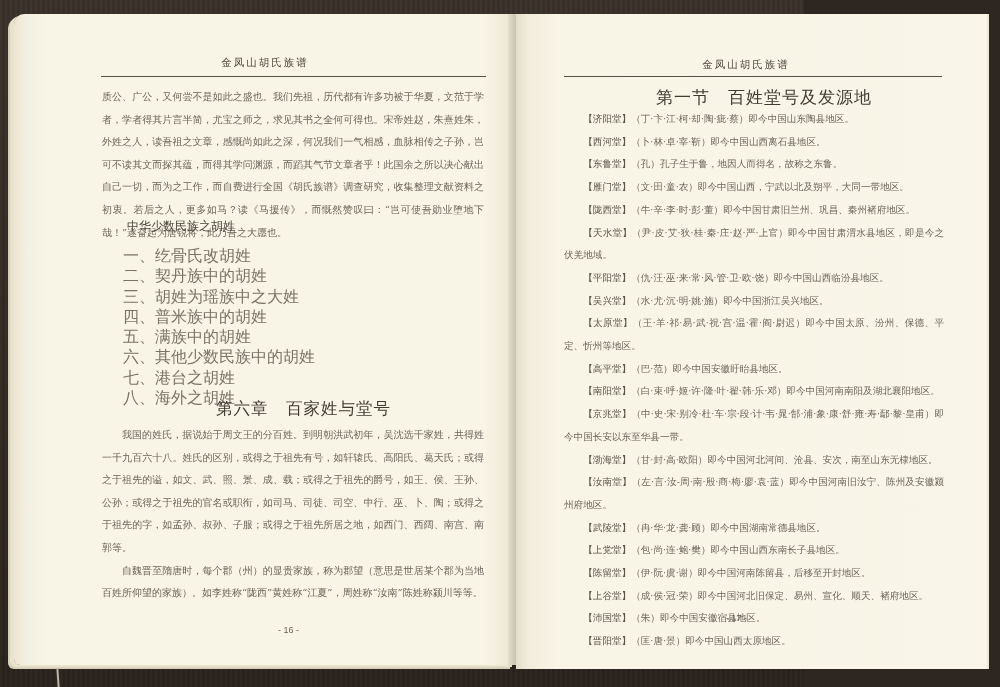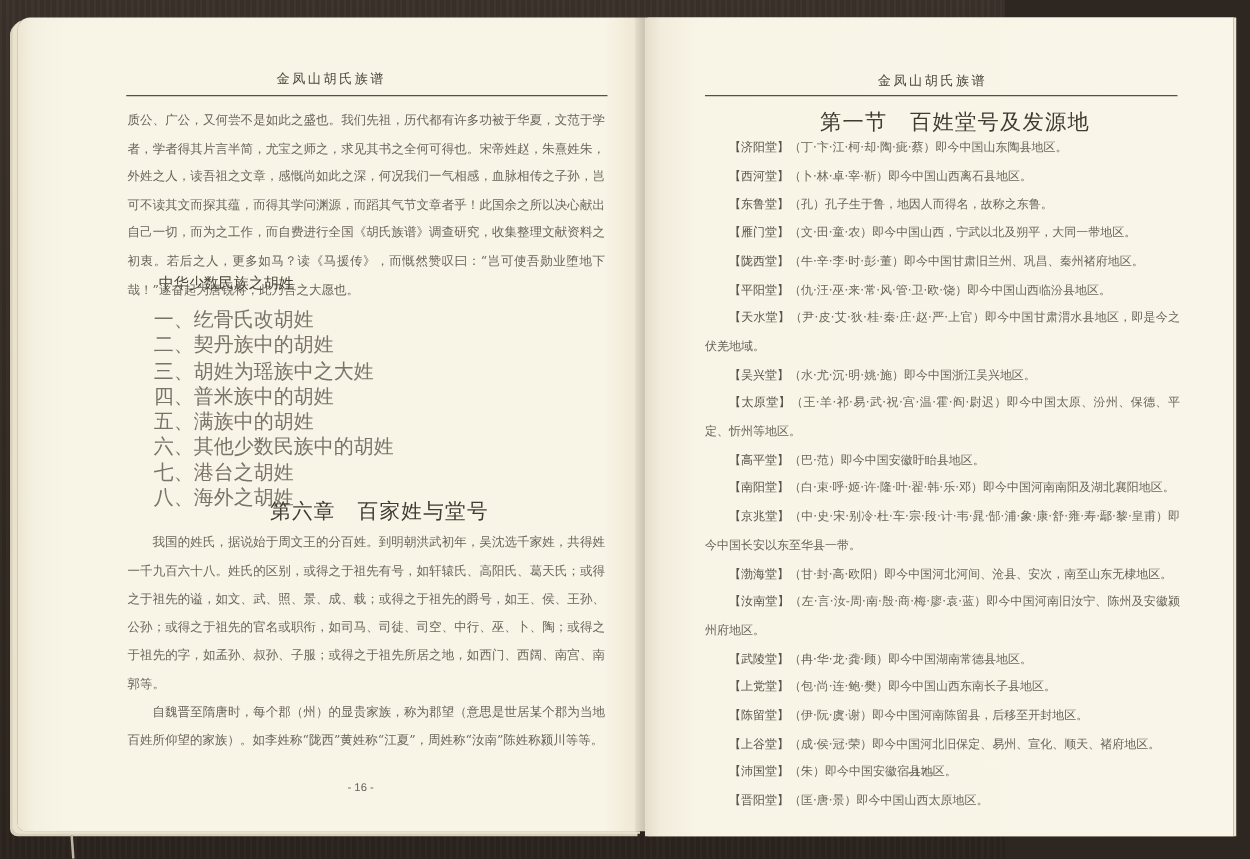--- a/index.html
+++ b/index.html
@@ -164,22 +164,22 @@
     <div class="head-rule" style="left:48px;width:378px;top:62px;"></div>
 
     <div class="chapter-title" style="left:140px;top:72px;font-size:17px;">第一节　百姓堂号及发源地</div>
 
     <div class="entries" style="left:48px;top:94px;width:380px;">
       <p><span class="hall-name">【济阳堂】</span><span>（丁·卞·江·柯·却·陶·疵·蔡）即今中国山东陶县地区。</span></p>
       <p><span class="hall-name">【西河堂】</span><span>（卜·林·卓·宰·靳）即今中国山西离石县地区。</span></p>
       <p><span class="hall-name">【东鲁堂】</span><span>（孔）孔子生于鲁，地因人而得名，故称之东鲁。</span></p>
       <p><span class="hall-name">【雁门堂】</span><span>（文·田·童·农）即今中国山西，宁武以北及朔平，大同一带地区。</span></p>
       <p><span class="hall-name">【陇西堂】</span><span>（牛·辛·李·时·彭·董）即今中国甘肃旧兰州、巩昌、秦州褚府地区。</span></p>
+      <p><span class="hall-name">【天水堂】</span><span>（尹·皮·艾·狄·桂·秦·庄·赵·严·上官）即今中国甘肃渭水县地区，即是今之伏羌地域。</span></p>
       <p><span class="hall-name">【平阳堂】</span><span>（仇·汪·巫·来·常·风·管·卫·欧·饶）即今中国山西临汾县地区。</span></p>
-      <p><span class="hall-name">【天水堂】</span><span>（尹·皮·艾·狄·桂·秦·庄·赵·严·上官）即今中国甘肃渭水县地区，即是今之伏羌地域。</span></p>
       <p><span class="hall-name">【吴兴堂】</span><span>（水·尤·沉·明·姚·施）即今中国浙江吴兴地区。</span></p>
       <p><span class="hall-name">【太原堂】</span><span>（王·羊·祁·易·武·祝·宫·温·霍·阎·尉迟）即今中国太原、汾州、保德、平定、忻州等地区。</span></p>
       <p><span class="hall-name">【高平堂】</span><span>（巴·范）即今中国安徽盱眙县地区。</span></p>
       <p><span class="hall-name">【南阳堂】</span><span>（白·束·呼·姬·许·隆·叶·翟·韩·乐·邓）即今中国河南南阳及湖北襄阳地区。</span></p>
       <p><span class="hall-name">【京兆堂】</span><span>（中·史·宋·别冷·杜·车·宗·段·计·韦·晁·郜·浦·象·康·舒·雍·寿·鄢·黎·皇甫）即今中国长安以东至华县一带。</span></p>
       <p><span class="hall-name">【渤海堂】</span><span>（甘·封·高·欧阳）即今中国河北河间、沧县、安次，南至山东无棣地区。</span></p>
       <p><span class="hall-name">【汝南堂】</span><span>（左·言·汝-周·南·殷·商·梅·廖·袁·蓝）即今中国河南旧汝宁、陈州及安徽颍州府地区。</span></p>
       <p><span class="hall-name">【武陵堂】</span><span>（冉·华·龙·龚·顾）即今中国湖南常德县地区。</span></p>
       <p><span class="hall-name">【上党堂】</span><span>（包·尚·连·鲍·樊）即今中国山西东南长子县地区。</span></p>
       <p><span class="hall-name">【陈留堂】</span><span>（伊·阮·虞·谢）即今中国河南陈留县，后移至开封地区。</span></p>

